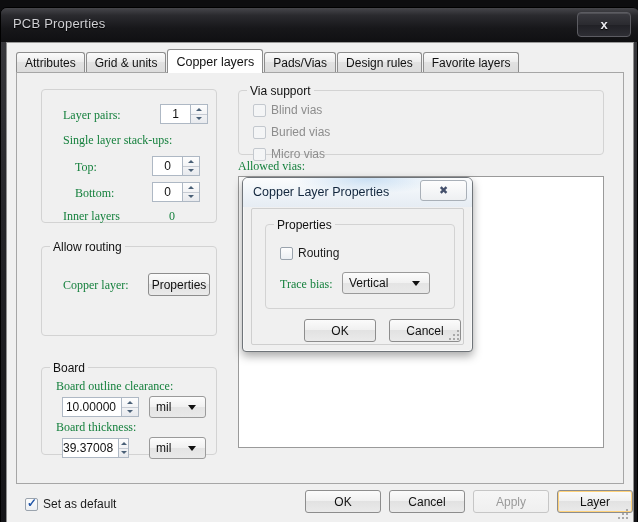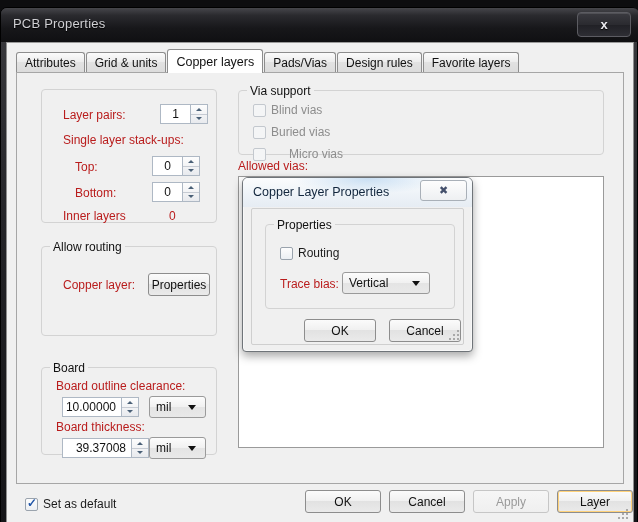--- a/index.html
+++ b/index.html
@@ -127,22 +127,23 @@
     top: -7px; left: 8px;
     background: #f0f0f0;
     padding: 0 3px;
     font-size: 12px;
     color: #111;
     white-space: nowrap;
   }
   .lbl {
     position: absolute;
     font-size: 12px;
-    color: #b91c1c;
+    color: #15803d;
     white-space: nowrap;
+    font-family: Liberation Serif, serif;
   }
 
   
   .spin {
     position: absolute;
     height: 20px;
     box-sizing: border-box;
     display: flex;
   }
   .spin .field {
@@ -468,21 +469,21 @@
                 <span class="arrow-dn"></span>
               </div>
           </div>
         </div>
         <div class="combo" style="left:107px; top:28px; width:57px;">
           <span>mil</span>
           <span class="caret"></span>
         </div>
 
         <div class="lbl" style="left:14px; top:52px;">Board thickness:</div>
-        <div class="spin" style="left:20px; top:70px; width:87px;">
+        <div class="spin" style="left:20px; top:70px; width:67px;">
           <div class="field right">39.37008</div>
           <div class="btns">
             <div class="up">
                 <span class="arrow-up"></span>
               </div>
             <div class="dn">
                 <span class="arrow-dn"></span>
               </div>
           </div>
         </div>
@@ -496,21 +497,21 @@
         <div class="legend">Via support</div>
 
         <div class="chk disabled" style="left:14px; top:12px;">
           <span class="box"></span>
           <span>Blind vias</span>
         </div>
         <div class="chk disabled" style="left:14px; top:34px;">
           <span class="box"></span>
           <span>Buried vias</span>
         </div>
-        <div class="chk disabled" style="left:14px; top:56px;gap:18px;">
+        <div class="chk disabled" style="left:14px; top:56px;">
           <span class="box"></span>
           <span>Micro vias</span>
         </div>
       </div>
 
       <div class="lbl" style="left:221px; top:86px;">Allowed vias:</div>
 
       <div id="listbox">
         <div class="list-row">
           <span class="box">

